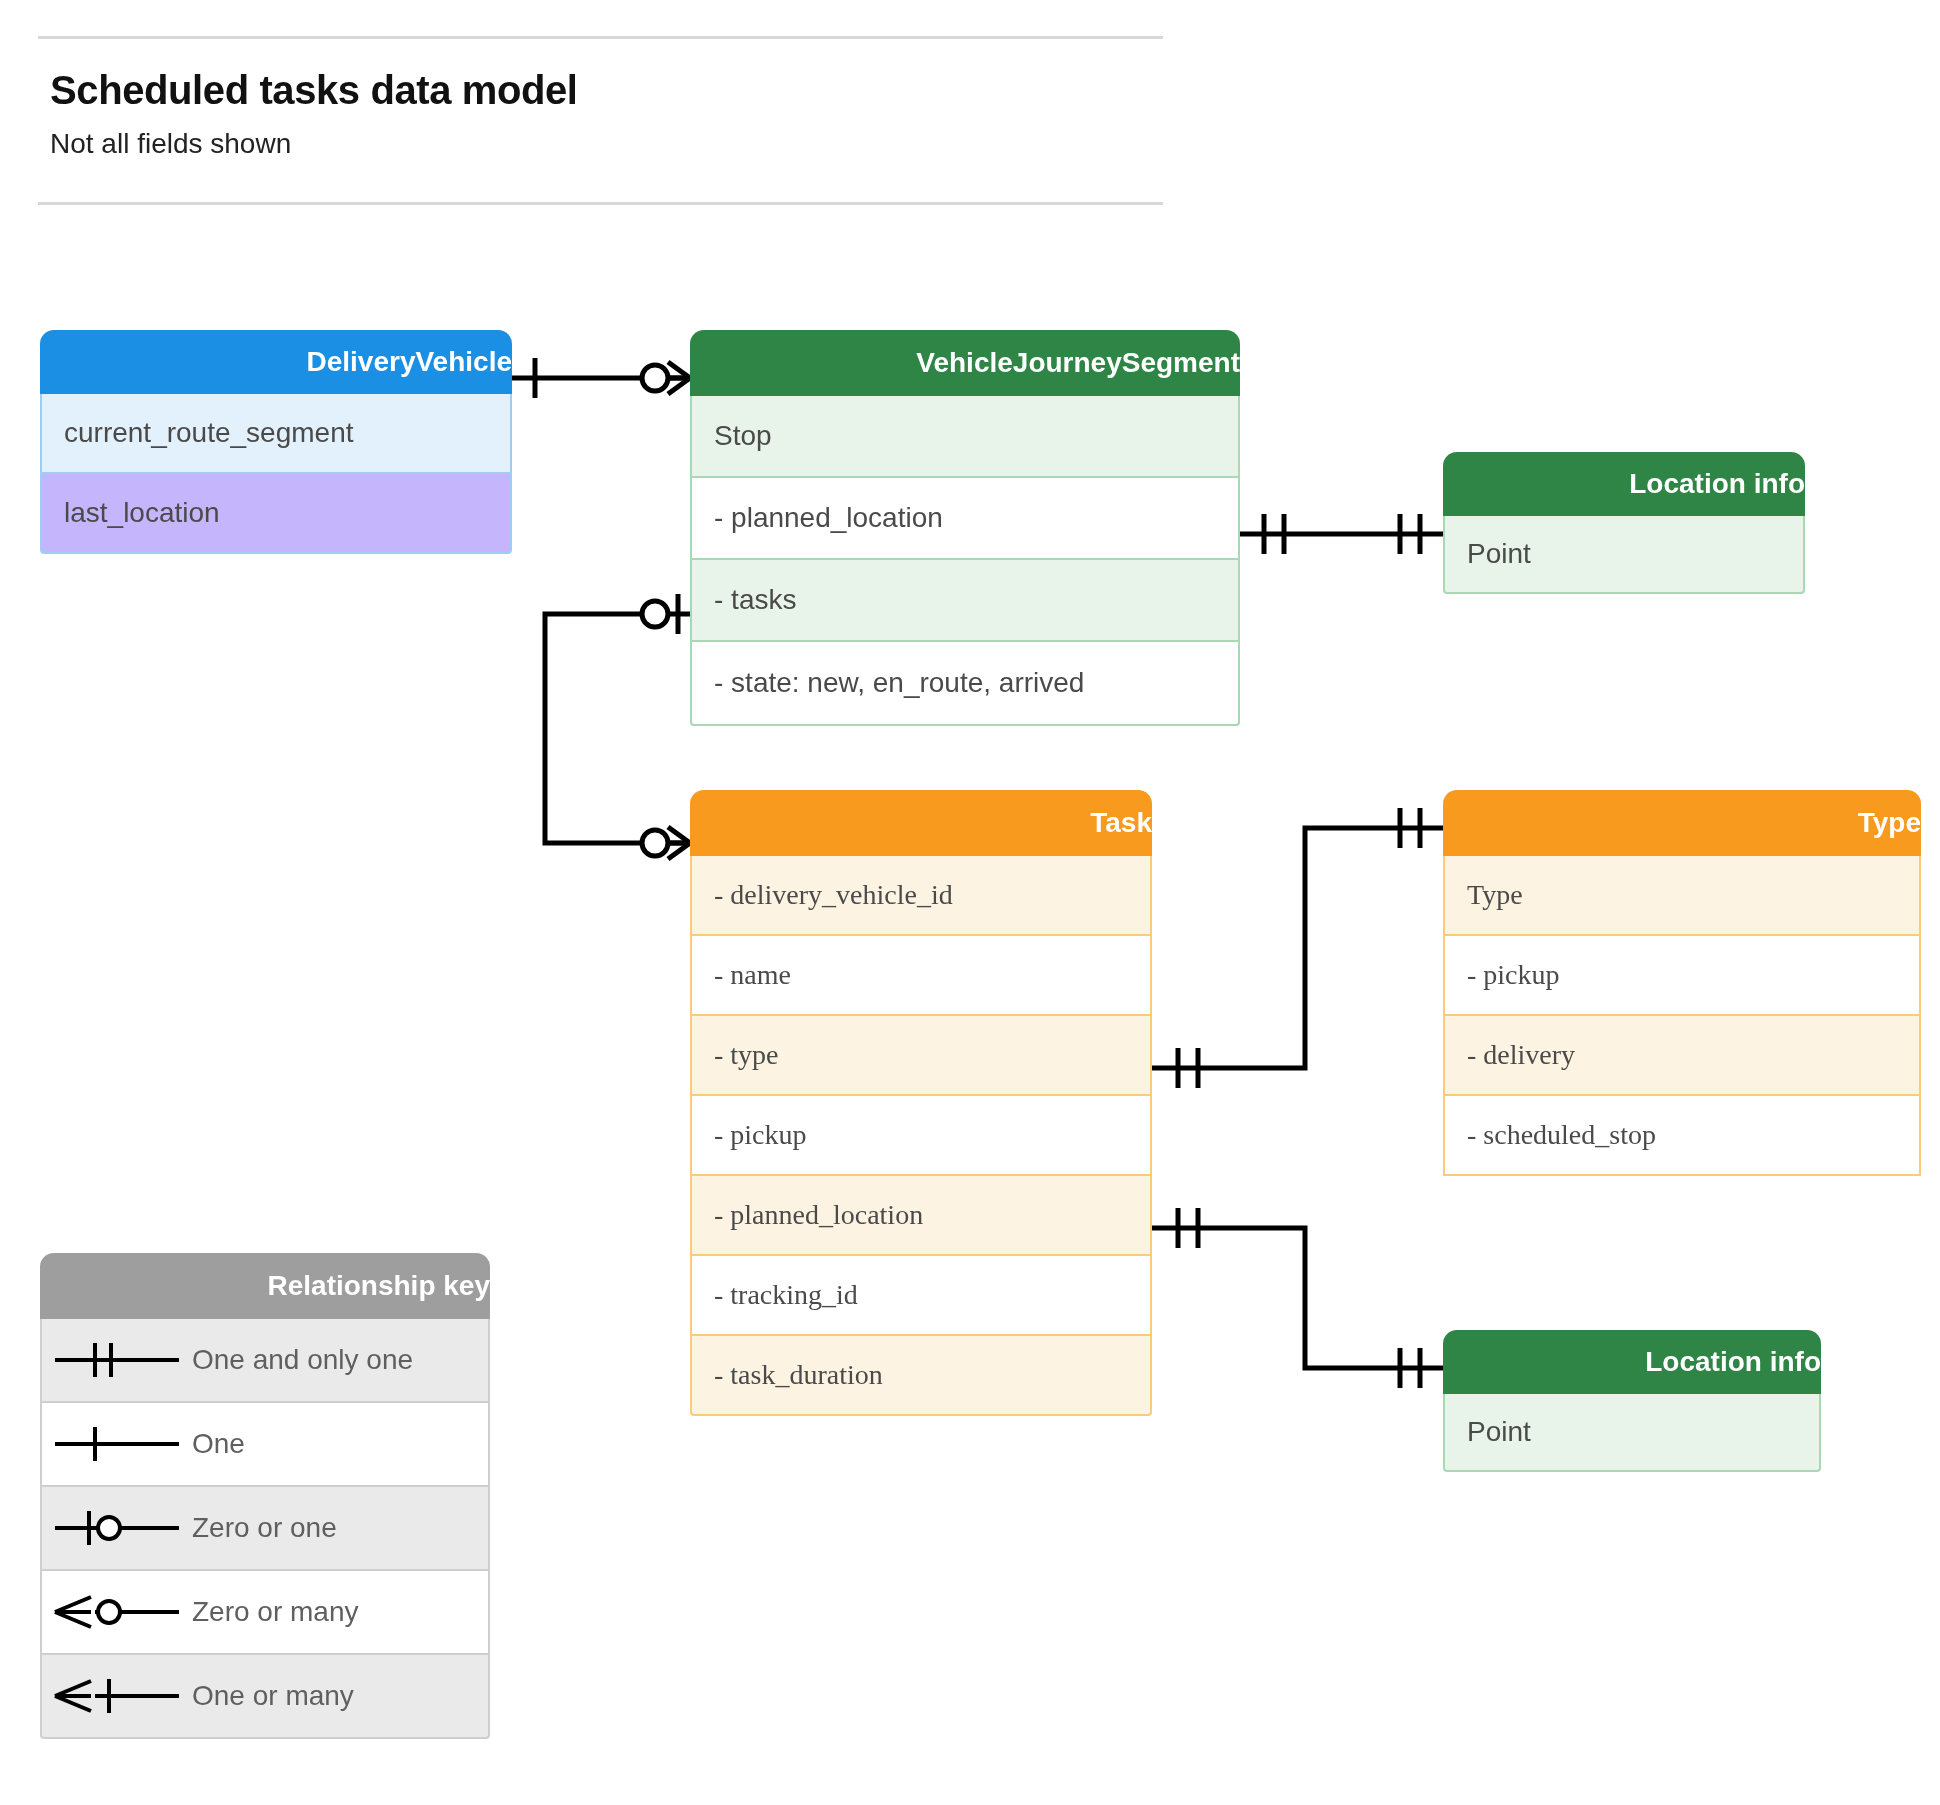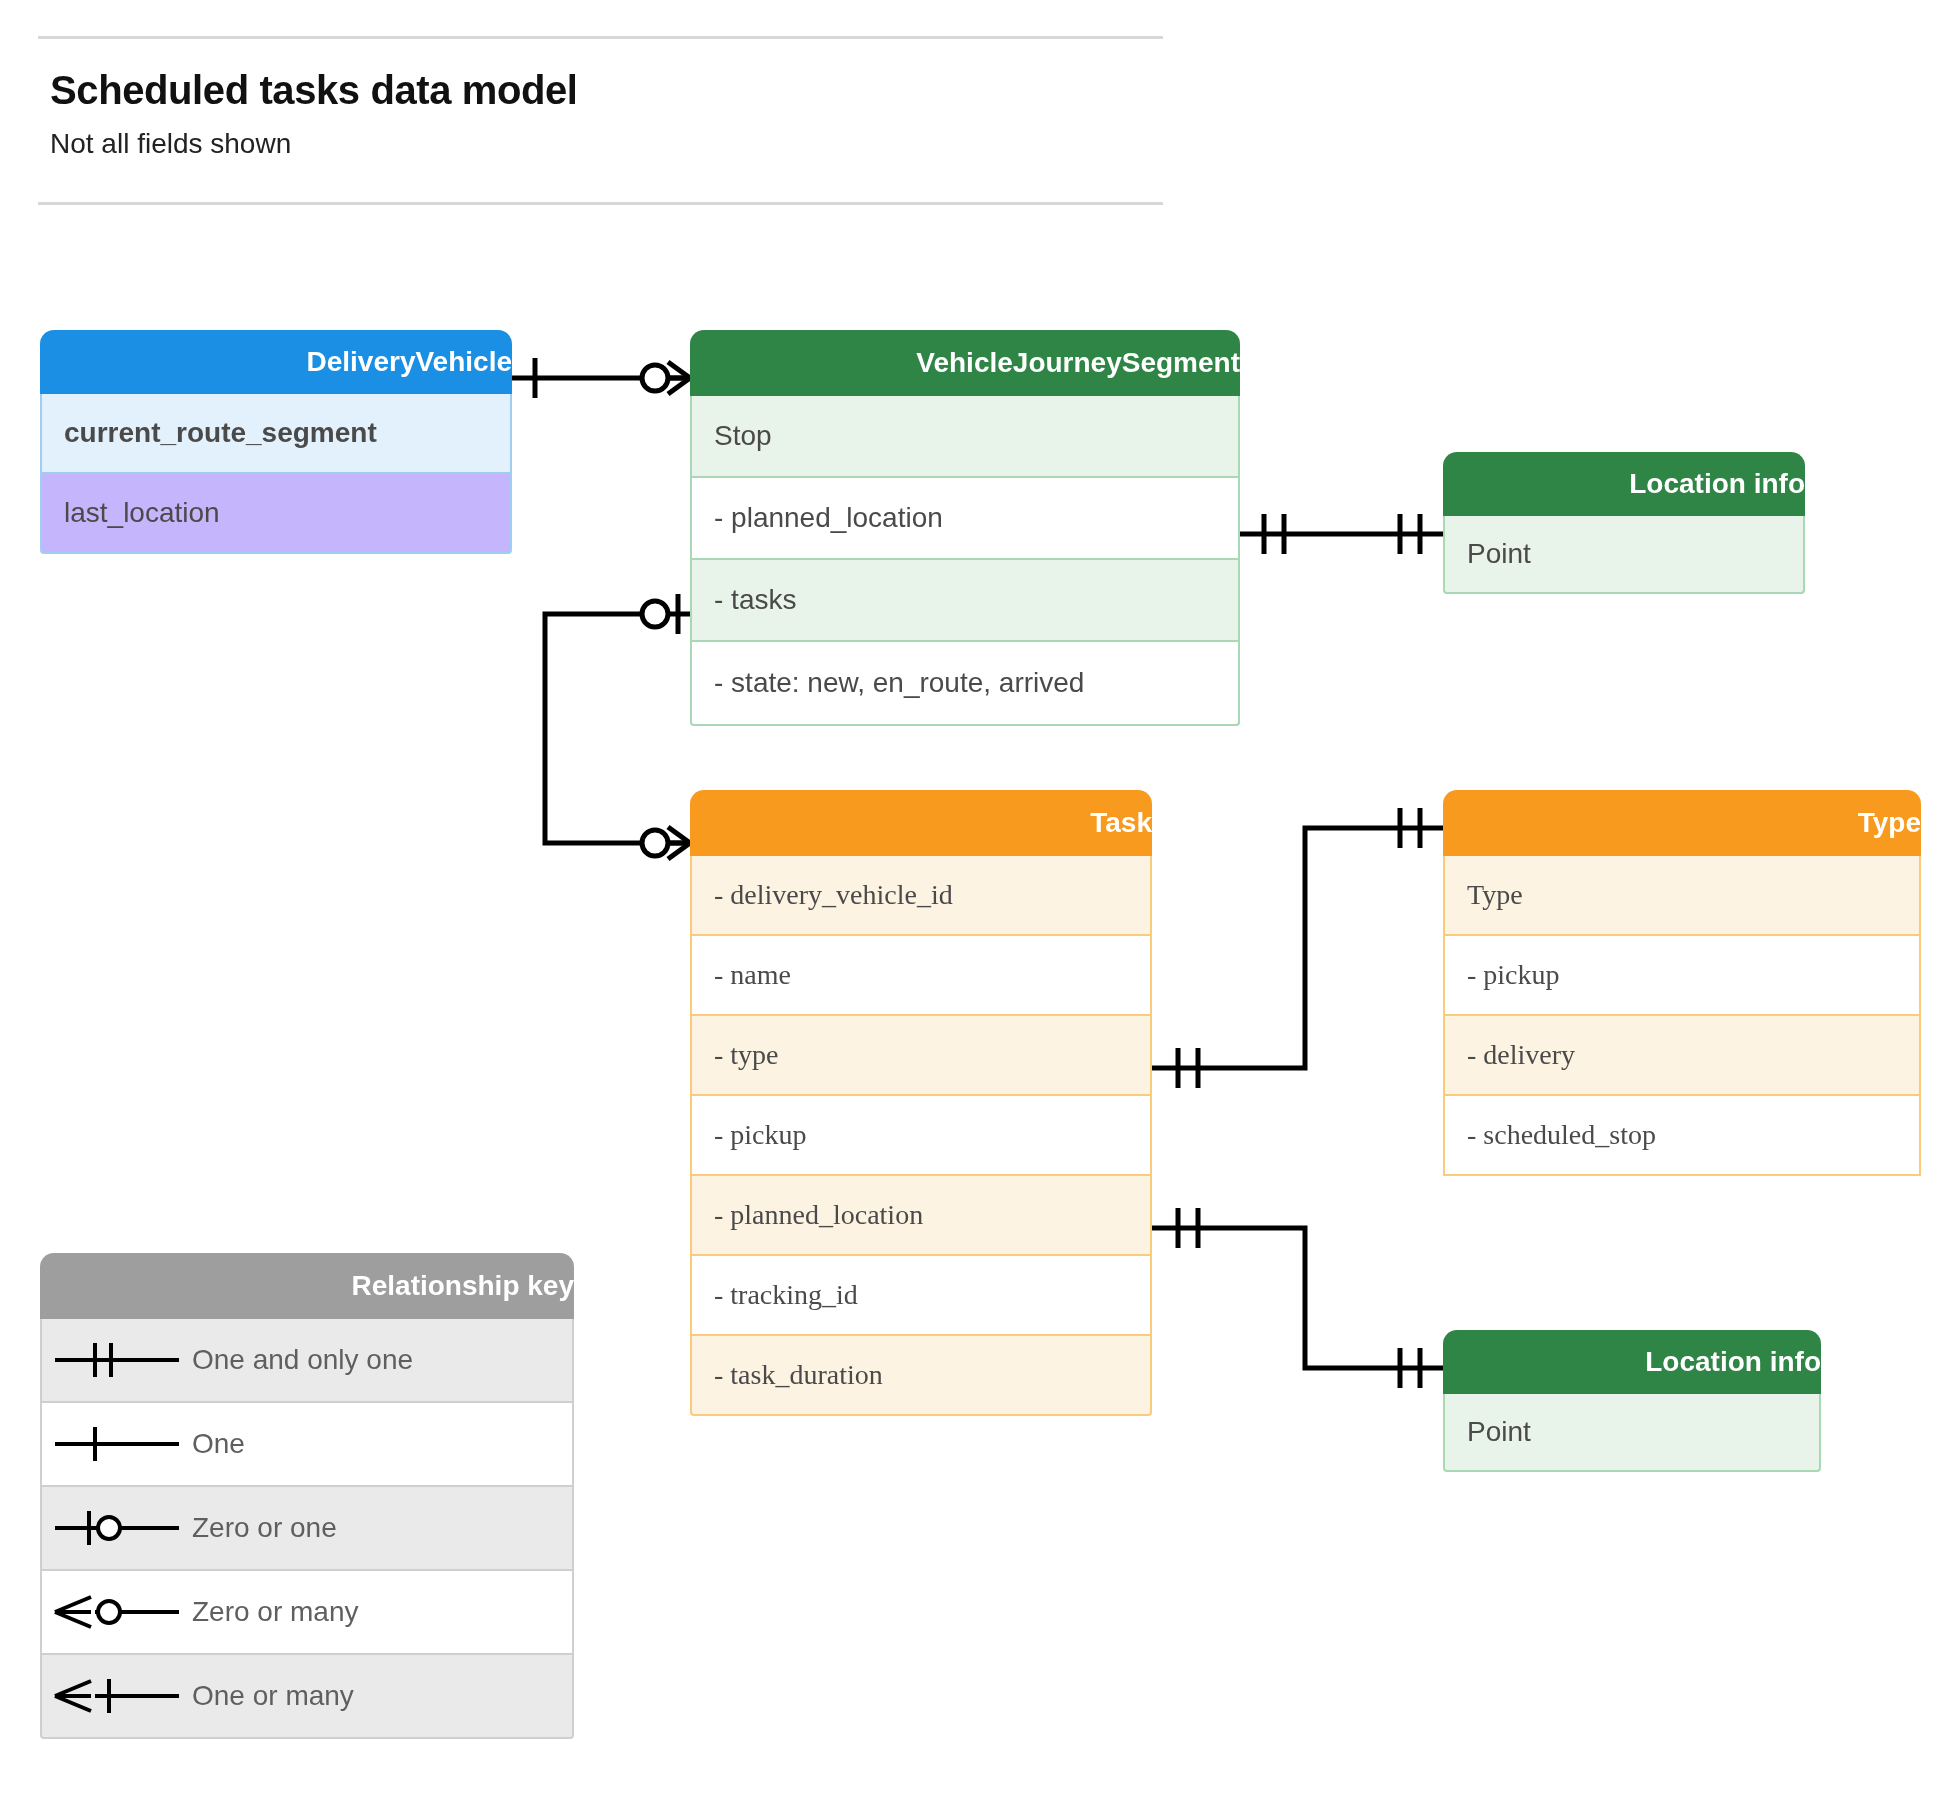--- a/index.html
+++ b/index.html
@@ -120,21 +120,21 @@
       <line x1="1400" y1="1348" x2="1400" y2="1388"></line>
       <line x1="1420" y1="1348" x2="1420" y2="1388"></line>
     </g>
   </g>
 </svg>
 
 <div class="entity blue" style="left:40px;top:330px;width:472px;">
   <div class="hdr" style="height:64px;">
     <span>DeliveryVehicle</span>
   </div>
-  <div class="row alt" style="height:80px;font-weight:bold;">
+  <div class="row alt" style="height:80px;">
     <span>current_route_segment</span>
   </div>
   <div class="row plain last" style="height:80px;">
     <span>last_location</span>
   </div>
 </div>
 
 <div class="entity green" style="left:690px;top:330px;width:550px;">
   <div class="hdr" style="height:66px;">
     <span>VehicleJourneySegment</span>
@@ -209,21 +209,21 @@
 
 <div class="entity green" style="left:1443px;top:1330px;width:378px;">
   <div class="hdr" style="height:64px;">
     <span>Location info</span>
   </div>
   <div class="row alt last" style="height:78px;">
     <span>Point</span>
   </div>
 </div>
 
-<div class="entity grey legend" style="left:40px;top:1253px;width:534px;border-radius:29px;">
+<div class="entity grey legend" style="left:40px;top:1253px;width:450px;border-radius:29px;">
   <div class="hdr" style="height:66px;">
     <span>Relationship key</span>
   </div>
 
   <div class="row alt" style="height:84px;">
     <span class="sym">
       <svg width="140" height="50" viewBox="0 0 140 50" xmlns="http://www.w3.org/2000/svg">
         <g stroke="#000000" stroke-width="4" fill="none">
           <line x1="8" y1="25" x2="132" y2="25"></line>
           <line x1="48" y1="8" x2="48" y2="42"></line>

